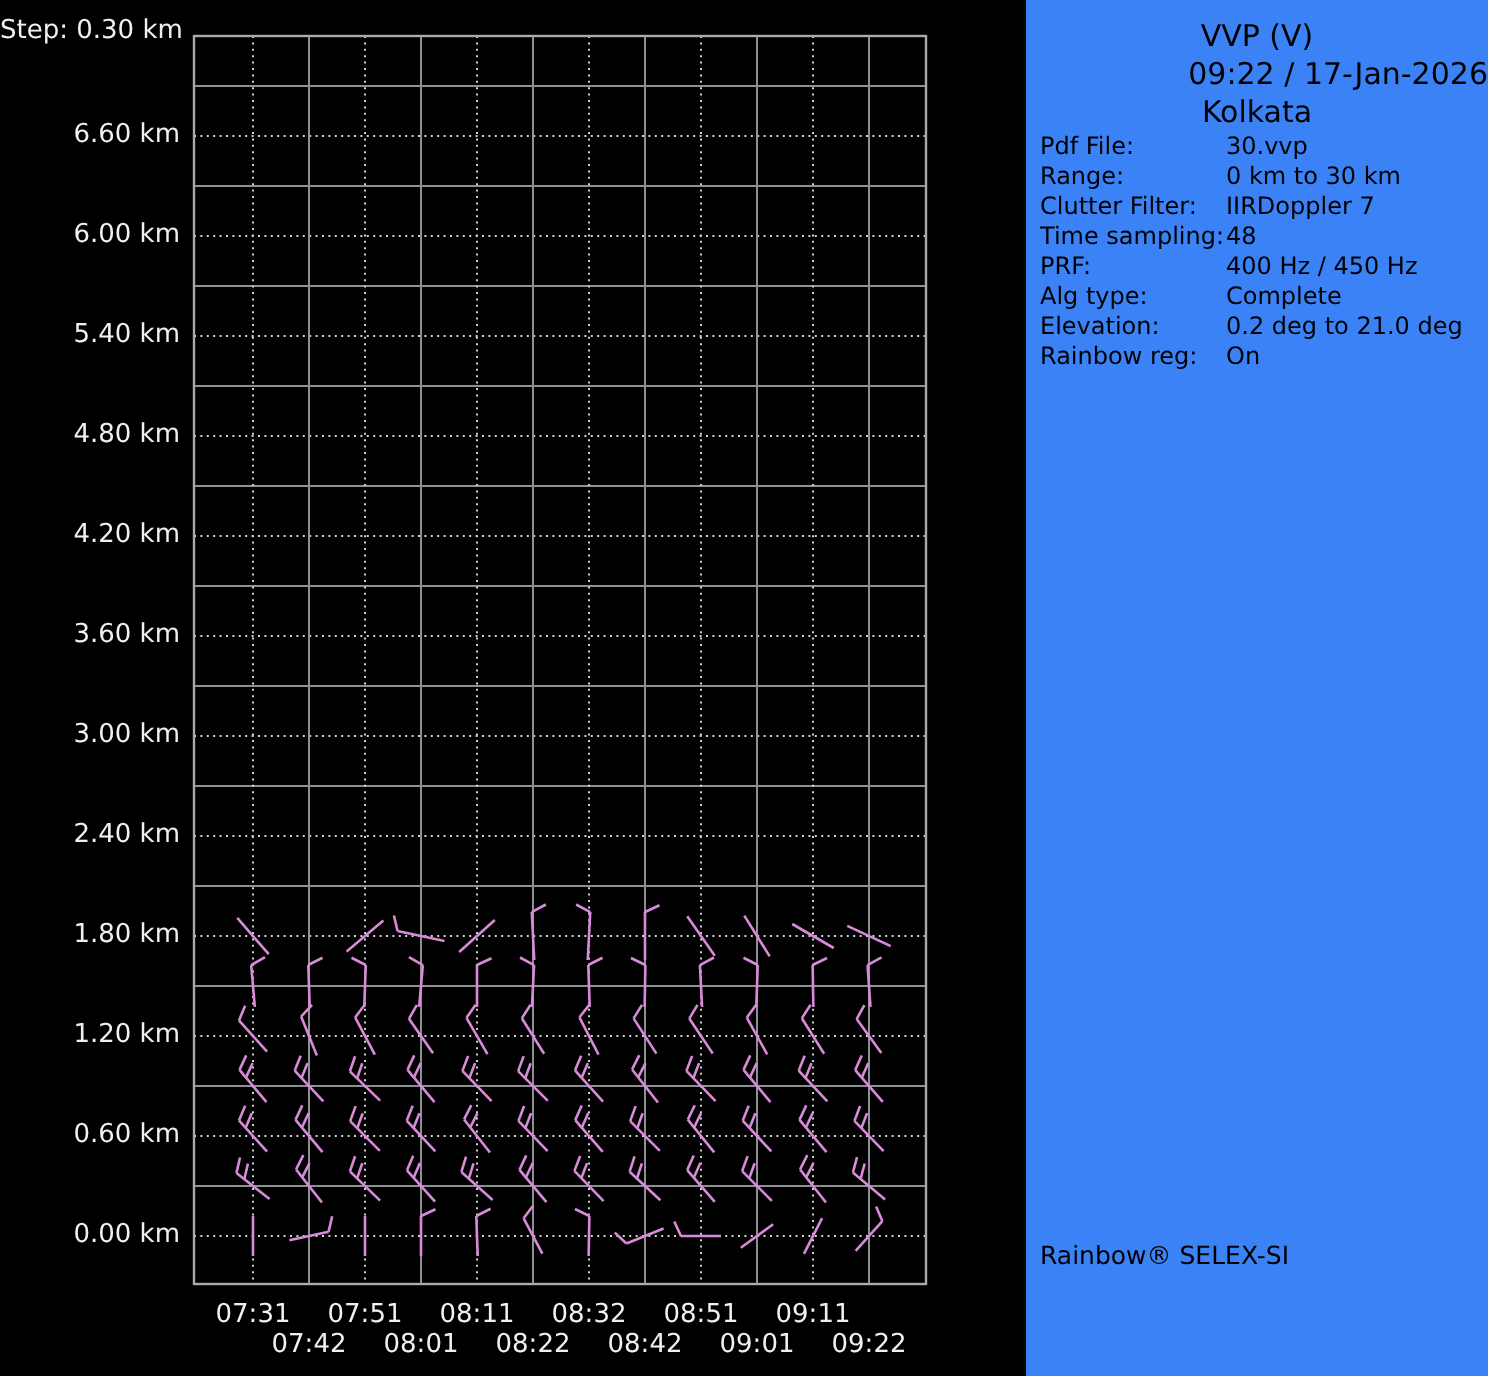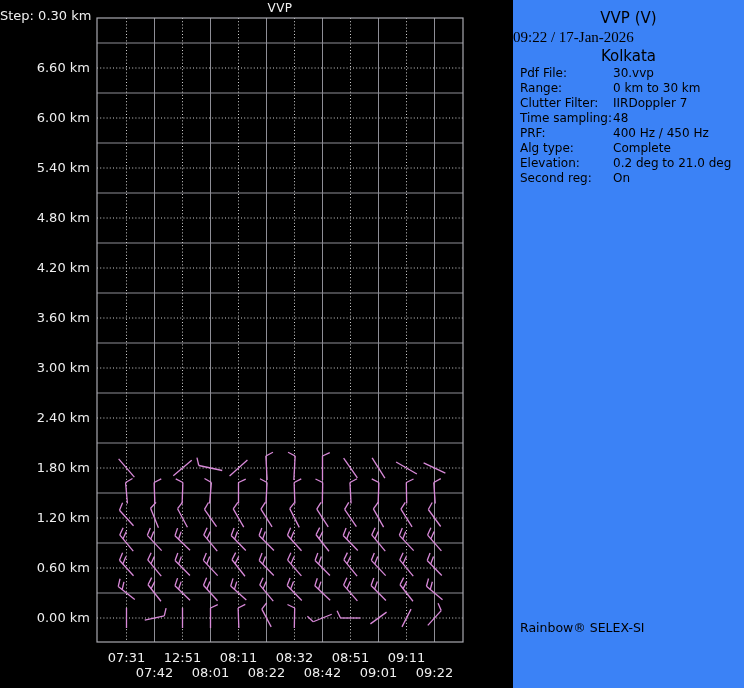--- a/index.html
+++ b/index.html
@@ -25,21 +25,21 @@
     position:absolute;width:46px;text-align:center;
     font-size:13px;line-height:15px;color:#f0f0f0;white-space:nowrap;
   }
 
   
   .info-panel{
     position:absolute;left:513px;top:0;width:231px;height:688px;
     background:#3b82f6;color:#000;
   }
   .panel-title{margin-top:9px;text-align:center;font-size:15px;line-height:19px;}
-  .panel-datetime{text-align:left;font-size:15px;line-height:19px;font-family:Liberation Serif, serif;}
+  .panel-datetime{text-align:right;font-size:15px;line-height:19px;}
   .panel-site{text-align:center;font-size:15px;line-height:19px;}
   .fields{position:absolute;left:7px;top:66px;width:220px;}
   .frow{font-size:12px;line-height:15px;white-space:nowrap;}
   .flabel{display:inline-block;width:93px;}
   .fvalue{display:inline-block;}
   .panel-footer{position:absolute;left:7px;top:620px;font-size:12.5px;}
 </style>
 </head>
 <body>
 
@@ -269,39 +269,38 @@
         <line x1="265.8719685250847" y1="456.0164455829451" x2="272.9355492679561" y2="452.26067308065797" stroke="#d98ad9" stroke-width="1.3"></line>
         <line x1="295.1280314749153" y1="456.0164455829451" x2="293.8719685250847" y2="479.9835544170549" stroke="#d98ad9" stroke-width="1.3"></line>
         <line x1="295.1280314749153" y1="456.0164455829451" x2="288.0644507320439" y2="452.26067308065797" stroke="#d98ad9" stroke-width="1.3"></line>
         <line x1="322.5" y1="456" x2="322.5" y2="480" stroke="#d98ad9" stroke-width="1.3"></line>
         <line x1="322.5" y1="456" x2="329.7504622962932" y2="452.6190539060744" stroke="#d98ad9" stroke-width="1.3"></line>
         <line x1="343.61708276378744" y1="458.1701754685321" x2="357.38291723621256" y2="477.8298245314679" stroke="#d98ad9" stroke-width="1.3"></line>
         <line x1="372.14096882920154" y1="457.82342284612287" x2="384.85903117079846" y2="478.17657715387713" stroke="#d98ad9" stroke-width="1.3"></line>
         <line x1="396.10769515458674" y1="462" x2="416.89230484541326" y2="474" stroke="#d98ad9" stroke-width="1.3"></line>
         <line x1="423.6243065555602" y1="462.9285808591116" x2="445.3756934444398" y2="473.0714191408884" stroke="#d98ad9" stroke-width="1.3"></line>
       </svg>
-    <div class="plot-title">VVP</div>
     <div id="ylabels">
         <div class="ylabel" style="top: 8px;">Step: 0.30 km</div>
         <div class="ylabel" style="top: 60px;">6.60 km</div>
         <div class="ylabel" style="top: 110px;">6.00 km</div>
         <div class="ylabel" style="top: 160px;">5.40 km</div>
         <div class="ylabel" style="top: 210px;">4.80 km</div>
         <div class="ylabel" style="top: 260px;">4.20 km</div>
         <div class="ylabel" style="top: 310px;">3.60 km</div>
         <div class="ylabel" style="top: 360px;">3.00 km</div>
         <div class="ylabel" style="top: 410px;">2.40 km</div>
         <div class="ylabel" style="top: 460px;">1.80 km</div>
         <div class="ylabel" style="top: 510px;">1.20 km</div>
         <div class="ylabel" style="top: 560px;">0.60 km</div>
         <div class="ylabel" style="top: 610px;">0.00 km</div>
       </div>
     <div id="xlabels">
         <div class="xlabel" style="left: 103.5px; top: 650px;">07:31</div>
-        <div class="xlabel" style="left: 159.5px; top: 650px;">12:51</div>
+        <div class="xlabel" style="left: 159.5px; top: 650px;">07:51</div>
         <div class="xlabel" style="left: 215.5px; top: 650px;">08:11</div>
         <div class="xlabel" style="left: 271.5px; top: 650px;">08:32</div>
         <div class="xlabel" style="left: 327.5px; top: 650px;">08:51</div>
         <div class="xlabel" style="left: 383.5px; top: 650px;">09:11</div>
         <div class="xlabel" style="left: 131.5px; top: 665px;">07:42</div>
         <div class="xlabel" style="left: 187.5px; top: 665px;">08:01</div>
         <div class="xlabel" style="left: 243.5px; top: 665px;">08:22</div>
         <div class="xlabel" style="left: 299.5px; top: 665px;">08:42</div>
         <div class="xlabel" style="left: 355.5px; top: 665px;">09:01</div>
         <div class="xlabel" style="left: 411.5px; top: 665px;">09:22</div>
@@ -313,18 +312,18 @@
     <div class="panel-datetime">09:22 / 17-Jan-2026</div>
     <div class="panel-site">Kolkata</div>
     <div class="fields" id="fields">
         <div class="frow"><span class="flabel">Pdf File:</span><span class="fvalue">30.vvp</span></div>
         <div class="frow"><span class="flabel">Range:</span><span class="fvalue">0 km to 30 km</span></div>
         <div class="frow"><span class="flabel">Clutter Filter:</span><span class="fvalue">IIRDoppler 7</span></div>
         <div class="frow"><span class="flabel">Time sampling:</span><span class="fvalue">48</span></div>
         <div class="frow"><span class="flabel">PRF:</span><span class="fvalue">400 Hz / 450 Hz</span></div>
         <div class="frow"><span class="flabel">Alg type:</span><span class="fvalue">Complete</span></div>
         <div class="frow"><span class="flabel">Elevation:</span><span class="fvalue">0.2 deg to 21.0 deg</span></div>
-        <div class="frow"><span class="flabel">Second reg:</span><span class="fvalue">On</span></div>
+        <div class="frow"><span class="flabel">Rainbow reg:</span><span class="fvalue">On</span></div>
       </div>
     <div class="panel-footer">Rainbow® SELEX-SI</div>
   </div>
 
 </div>
 
 </body></html>

